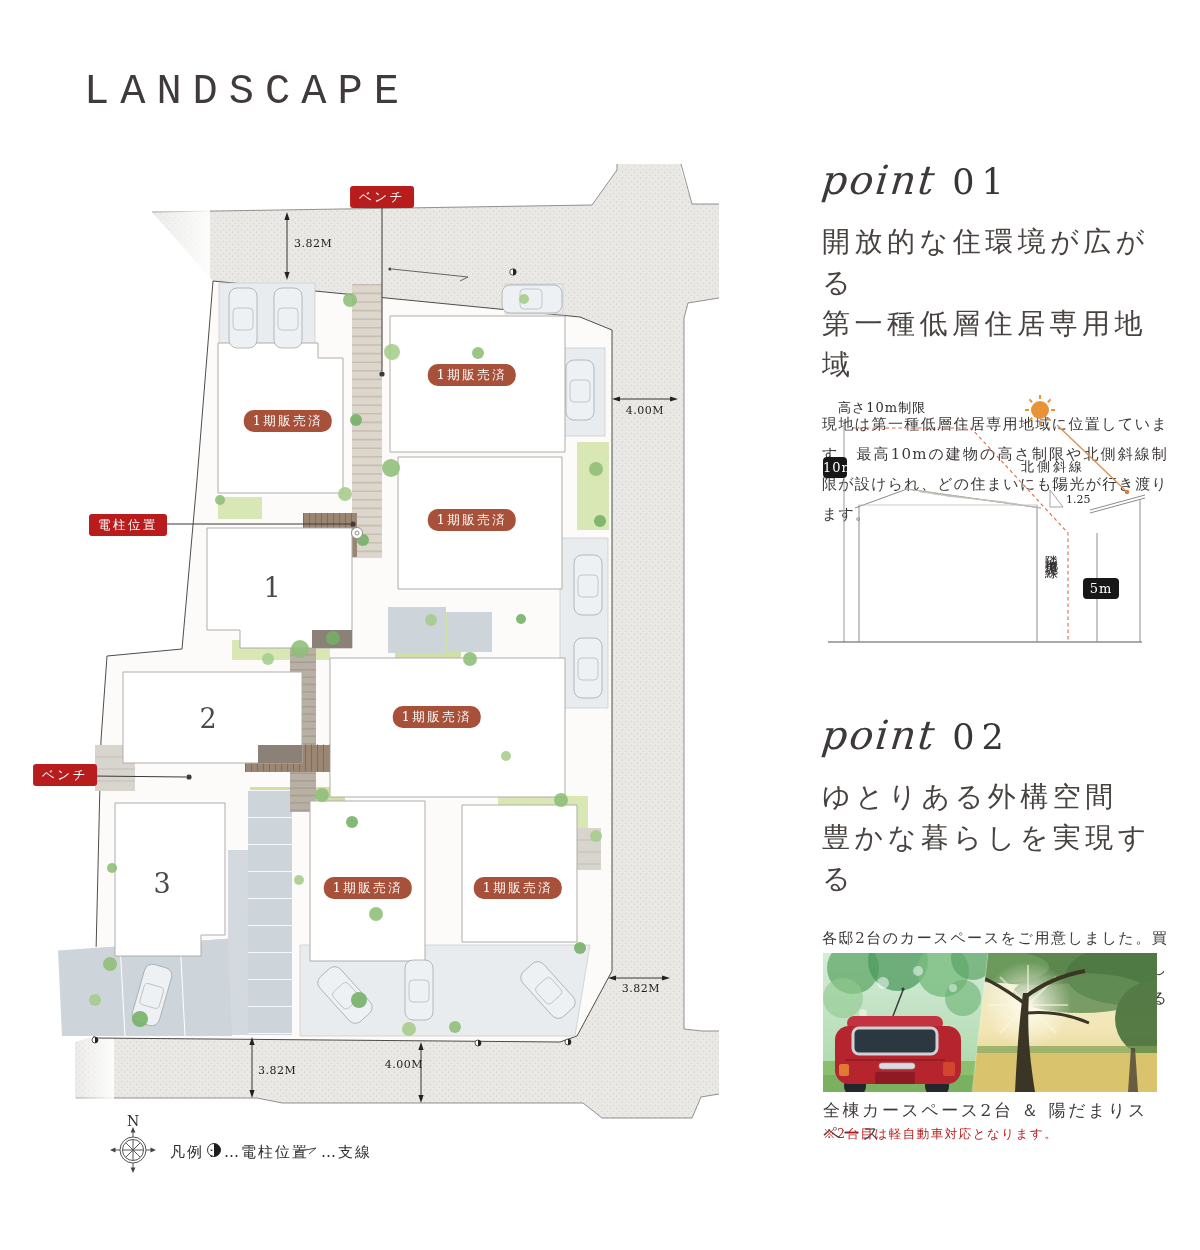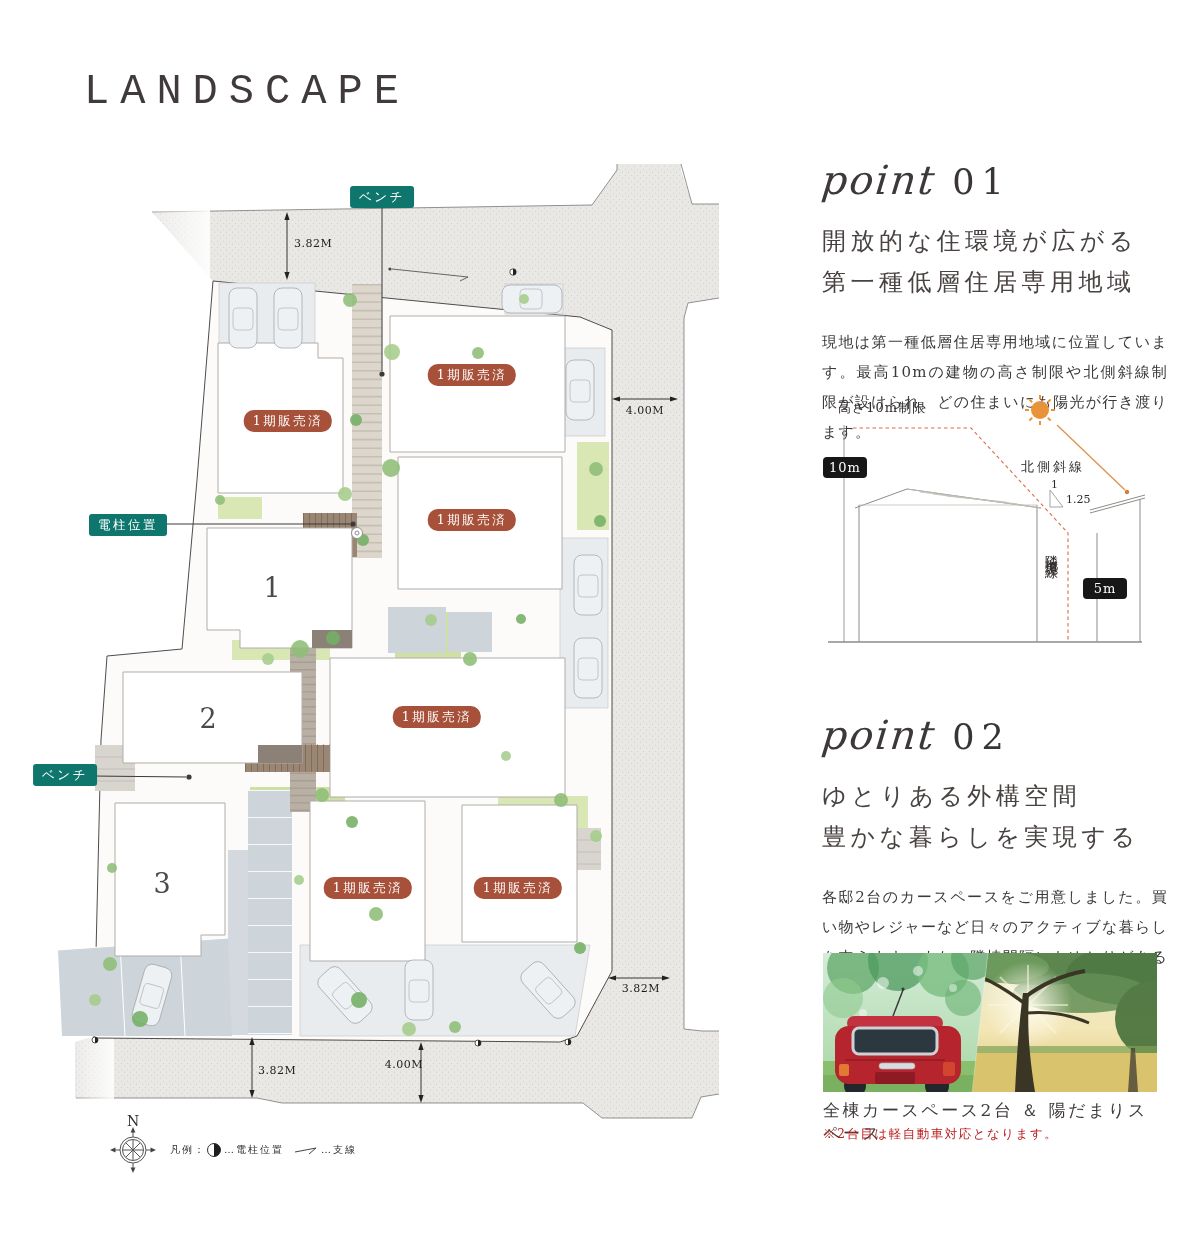--- a/index.html
+++ b/index.html
@@ -5,34 +5,34 @@
   html,body{margin:0;padding:0;background:#ffffff;}
   .stage{position:relative;width:1200px;height:1250px;background:#fff;overflow:hidden;
          font-family:"DejaVu Serif","Liberation Serif",serif;color:#3c3837;}
   
   .page-title{position:absolute;left:84px;top:68px;font-size:42px;font-weight:400;
               letter-spacing:11px;color:#413a3c;font-family:Liberation Mono, monospace;}
   
   #plan-layer{position:absolute;left:0;top:0;width:760px;height:1250px;}
   .badge{position:absolute;transform:translate(-50%,-50%);color:#fff;font-size:12.5px;
          letter-spacing:2.5px;padding:3px 9px 4px;white-space:nowrap;line-height:1.2;}
-  .badge-wine{background:#0f766e;border-radius:3px;}
+  .badge-wine{background:#b91c1c;border-radius:3px;}
   .badge-brick{background:#a7513b;border-radius:10px;}
   .lot-num{position:absolute;transform:translate(-50%,-50%);font-size:27px;color:#4a4a49;}
   .dim-label{position:absolute;font-size:11px;color:#1d1d1d;letter-spacing:0.5px;white-space:nowrap;}
   .dim-center{transform:translate(-50%,-50%);}
   .dim-left{transform:translate(0,-50%);}
-  .legend-text{position:absolute;font-size:10px;letter-spacing:2px;color:#2f2c2b;white-space:nowrap;}
+  .legend-text{position:absolute;font-size:15px;letter-spacing:2px;color:#2f2c2b;white-space:nowrap;}
   .compass-n{position:absolute;transform:translate(-50%,-50%);font-size:14px;color:#2f2c2b;}
   
   .point-block{position:absolute;width:346px;}
   .point-head{display:flex;align-items:baseline;gap:16px;}
   .kicker{font-style:italic;font-size:40px;color:#3d3938;letter-spacing:2px;transform:skewX(-6deg);}
   .pnum{font-size:35px;letter-spacing:7px;color:#393534;margin-top:20px;}
-  .p-heading{margin-top:18px;font-size:24px;line-height:41px;letter-spacing:4.5px;color:#484341;}
+  .p-heading{margin-top:18px;font-size:28px;line-height:41px;letter-spacing:4.5px;color:#484341;}
   .p-body{margin-top:24px;font-size:15px;line-height:30px;letter-spacing:1.2px;color:#3c3938;text-align:justify;}
   
   #diagram{position:absolute;left:820px;top:392px;width:350px;height:262px;}
   .diag-label{position:absolute;font-size:13px;color:#2e2b2a;letter-spacing:1px;white-space:nowrap;}
   .diag-label-v{position:absolute;font-size:13px;color:#2e2b2a;letter-spacing:3px;
                 writing-mode:vertical-rl;text-orientation:upright;}
   .mbadge{position:absolute;background:#171717;color:#fff;font-size:13px;text-align:center;
           border-radius:4px;letter-spacing:1px;}
   .ratio{position:absolute;font-size:11px;color:#2e2b2a;}
   
@@ -385,26 +385,26 @@
           <line x1="1029.4" y1="420.6" x2="1032.2" y2="417.8"></line>
             <line x1="1047.8" y1="402.2" x2="1050.6" y2="399.4"></line>
         </g>
         <line x1="1057" y1="425" x2="1125" y2="490" stroke="#e09350" stroke-width="1.4"></line>
         <circle cx="1127" cy="492" r="2.2" fill="#d97b3e"></circle>
       </g>
 
       <path d="M1050,490 L1050,507 L1063,507 Z" fill="#fff" stroke="#999" stroke-width="0.9"></path>
     </svg>
     <span class="diag-label" style="left:18px;top:7px;">高さ10m制限</span>
-    <div class="mbadge" style="left:3px;top:65px;width:44px;height:21px;line-height:21px;">10m</div>
+    <div class="mbadge" style="left:3px;top:65px;width:24px;height:21px;line-height:21px;">10m</div>
     <span class="diag-label" style="left:201px;top:66px;letter-spacing:3px;">北側斜線</span>
     <span class="ratio" style="left:231px;top:86px;">1</span>
     <span class="ratio" style="left:246px;top:101px;">1.25</span>
     <span class="diag-label-v" style="left:222px;top:152px;">隣地境界線</span>
-    <div class="mbadge" style="left:263px;top:186px;width:44px;height:21px;line-height:21px;">5m</div>
+    <div class="mbadge" style="left:263px;top:186px;width:36px;height:21px;line-height:21px;">5m</div>
   </div>
 
   <div class="point-block" style="left:822px;top:697px;">
     <div class="point-head">
       <span class="kicker">point</span>
       <span class="pnum">02</span>
     </div>
     <div class="p-heading">
       <div>ゆとりある外構空間</div>
       <div>豊かな暮らしを実現する</div>

